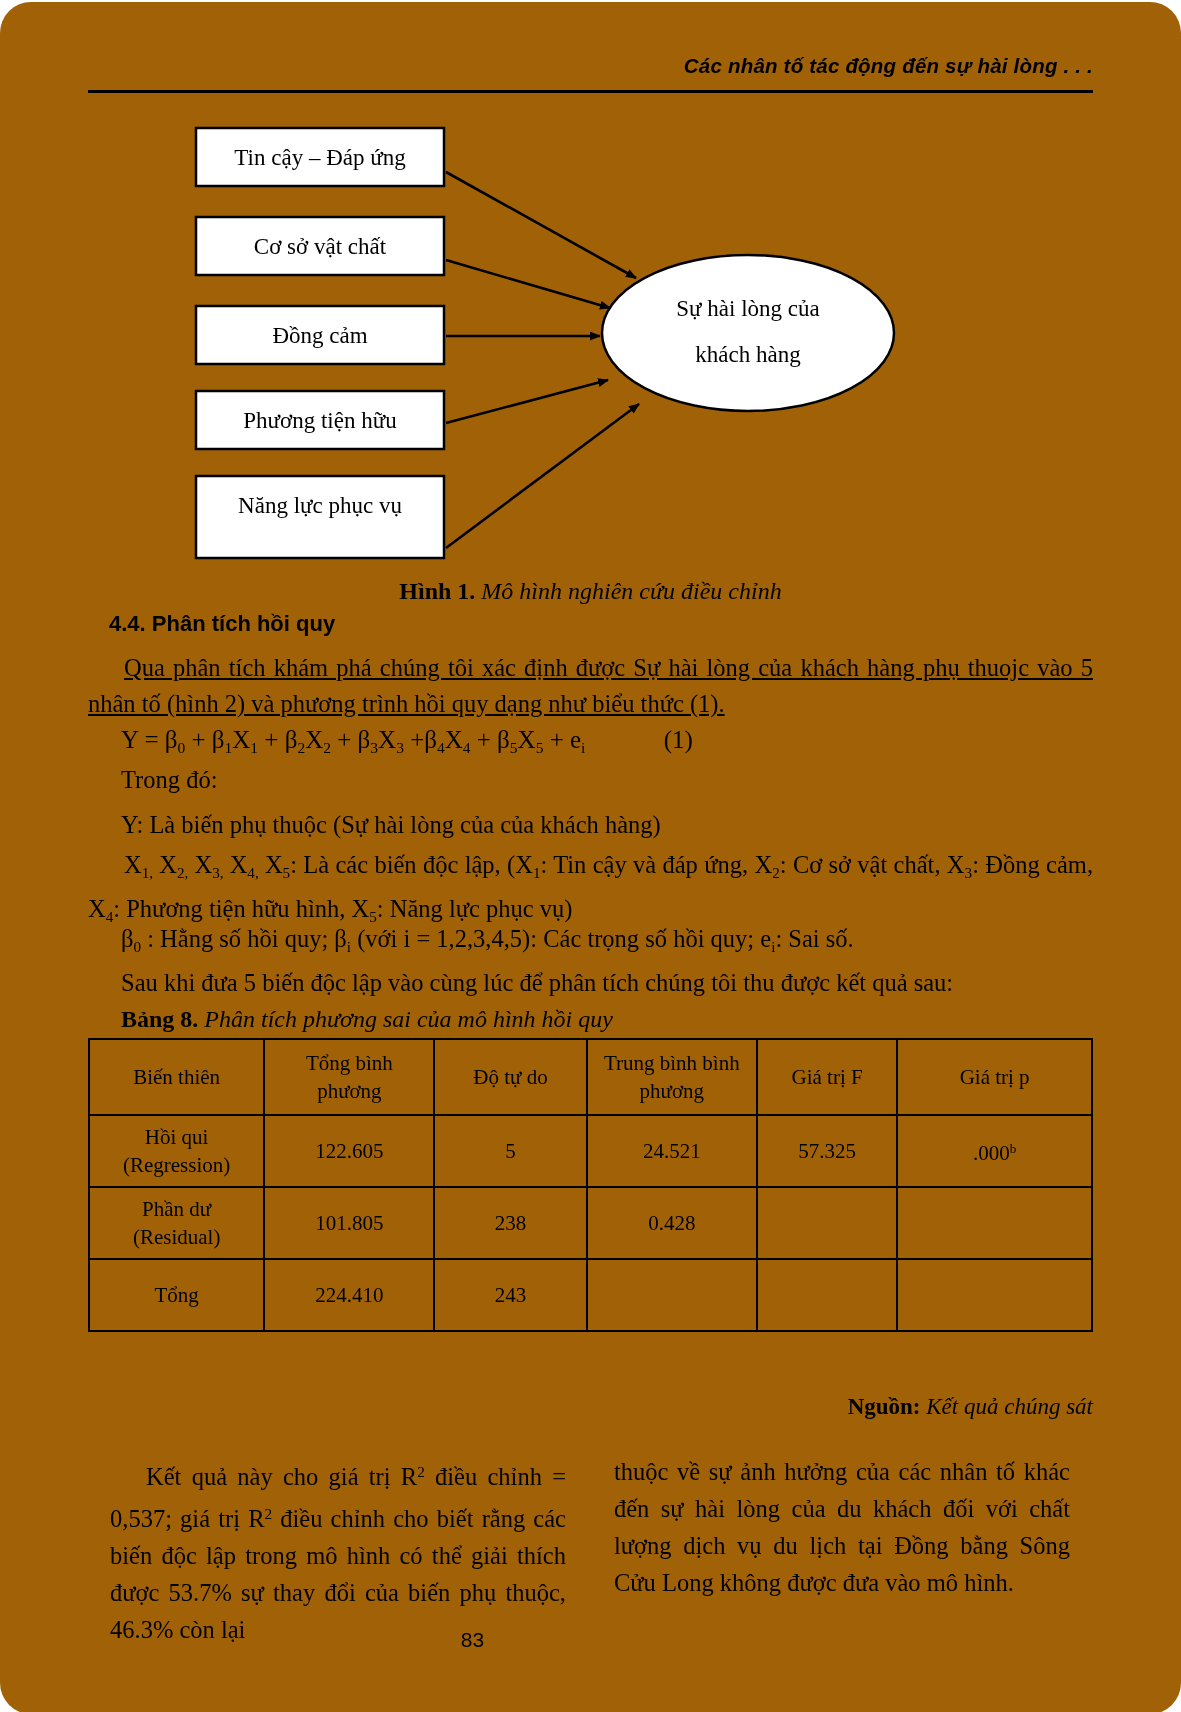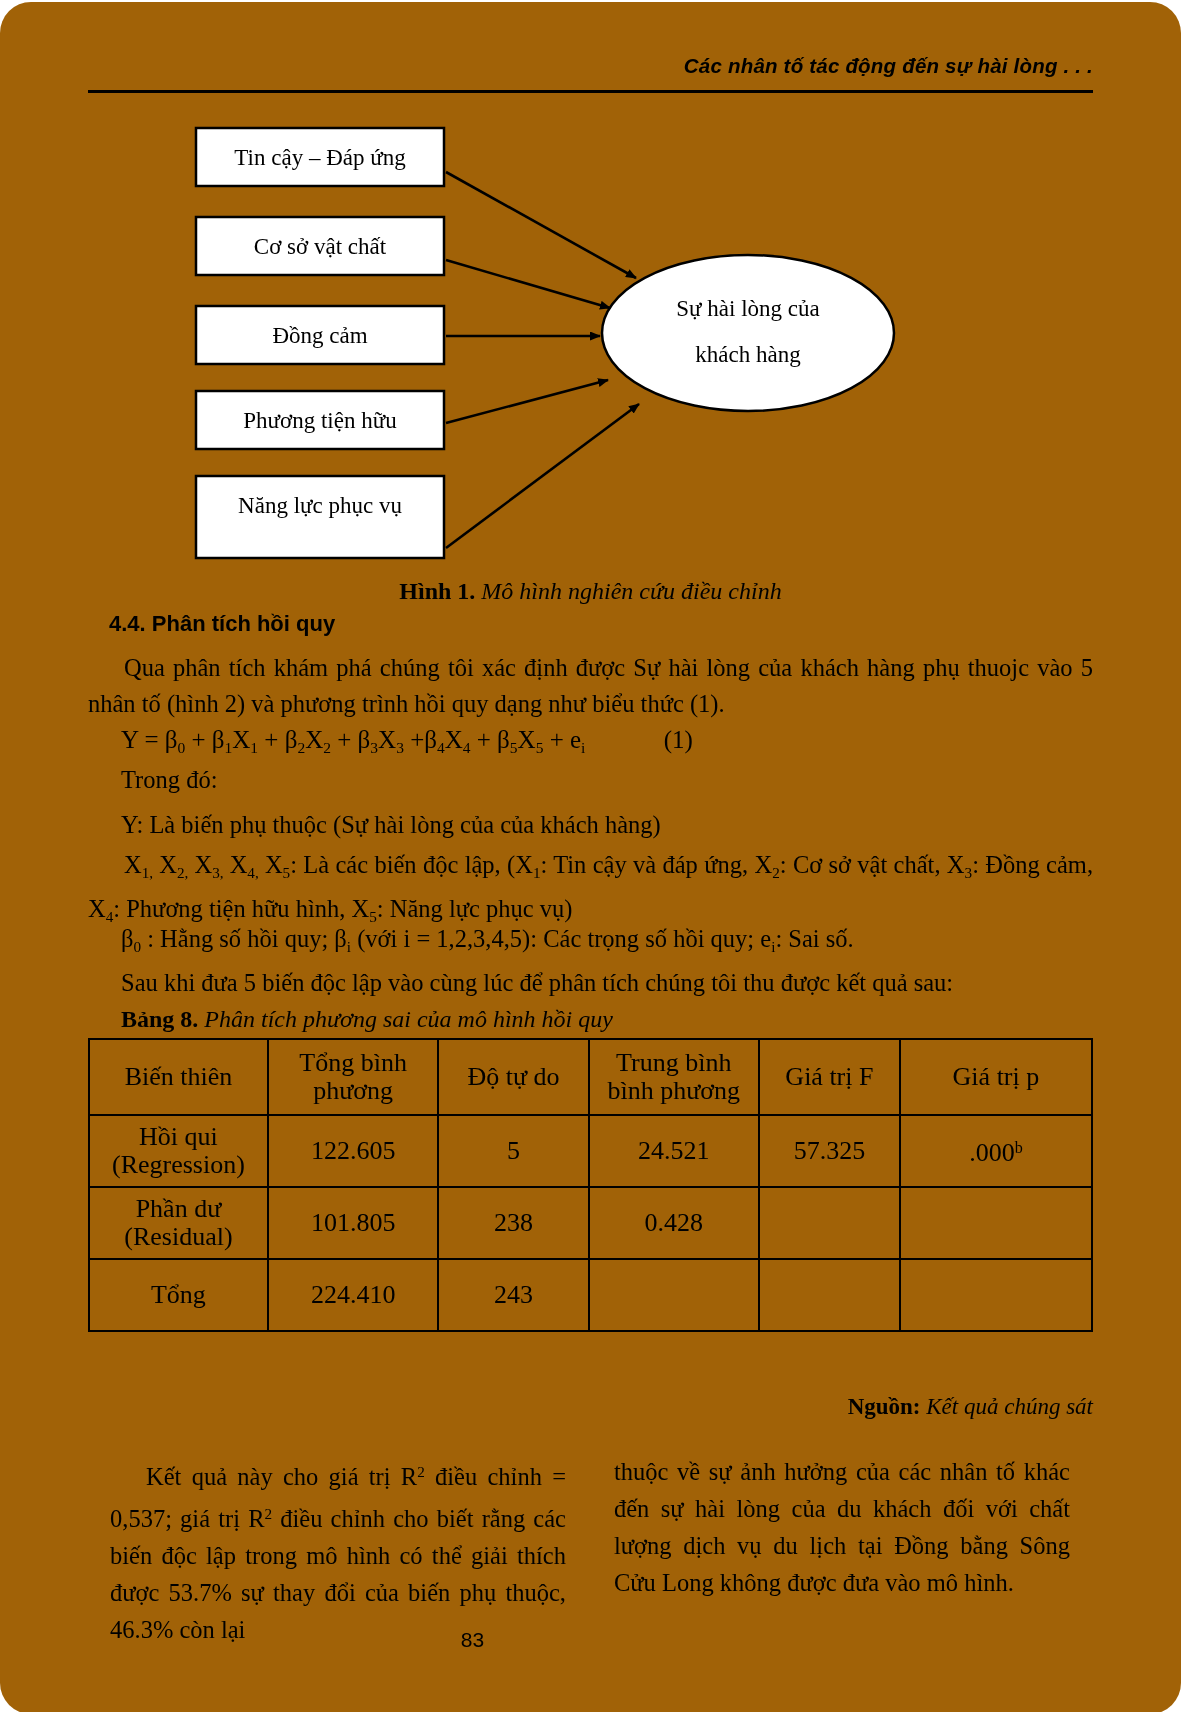--- a/index.html
+++ b/index.html
@@ -80,21 +80,21 @@
   }
   .para {
     position: absolute;
     left: 88px;
     width: 1005px;
     font-size: 24.5px;
     line-height: 36px;
     text-align: justify;
     text-justify: inter-word;
   }
-  .para.indent { text-indent: 36px; }
+  .para.indent { text-indent: 36px; text-decoration: underline; }
   .no-just { text-align: left; }
 
   .p-intro { top: 648px; }
   .eq      { top: 720px; left: 121px; width: 960px; font-size: 25px; }
   .eq .eqno { display: inline-block; margin-left: 72px; }
   .p-trong { top: 760px; left: 121px; }
   .p-y     { top: 805px; left: 121px; }
   .p-x     { top: 845px; width: 1005px; }
   .p-beta  { top: 919px; left: 121px; }
   .p-sau   { top: 963px; left: 121px; }
@@ -111,21 +111,21 @@
   }
   .tbl-title b { font-weight: bold; }
   .tbl-title i { font-style: italic; }
 
   table.anova {
     position: absolute;
     left: 88px;
     top: 1036px;
     width: 1005px;
     border-collapse: collapse;
-    font-size: 26px;
+    font-size: 21px;
   }
   table.anova td, table.anova th {
     border: 2px solid #000000;
     text-align: center;
     vertical-align: middle;
     font-weight: normal;
     padding: 6px 10px;
     line-height: 28px;
   }
   table.anova thead td { height: 62px; }

